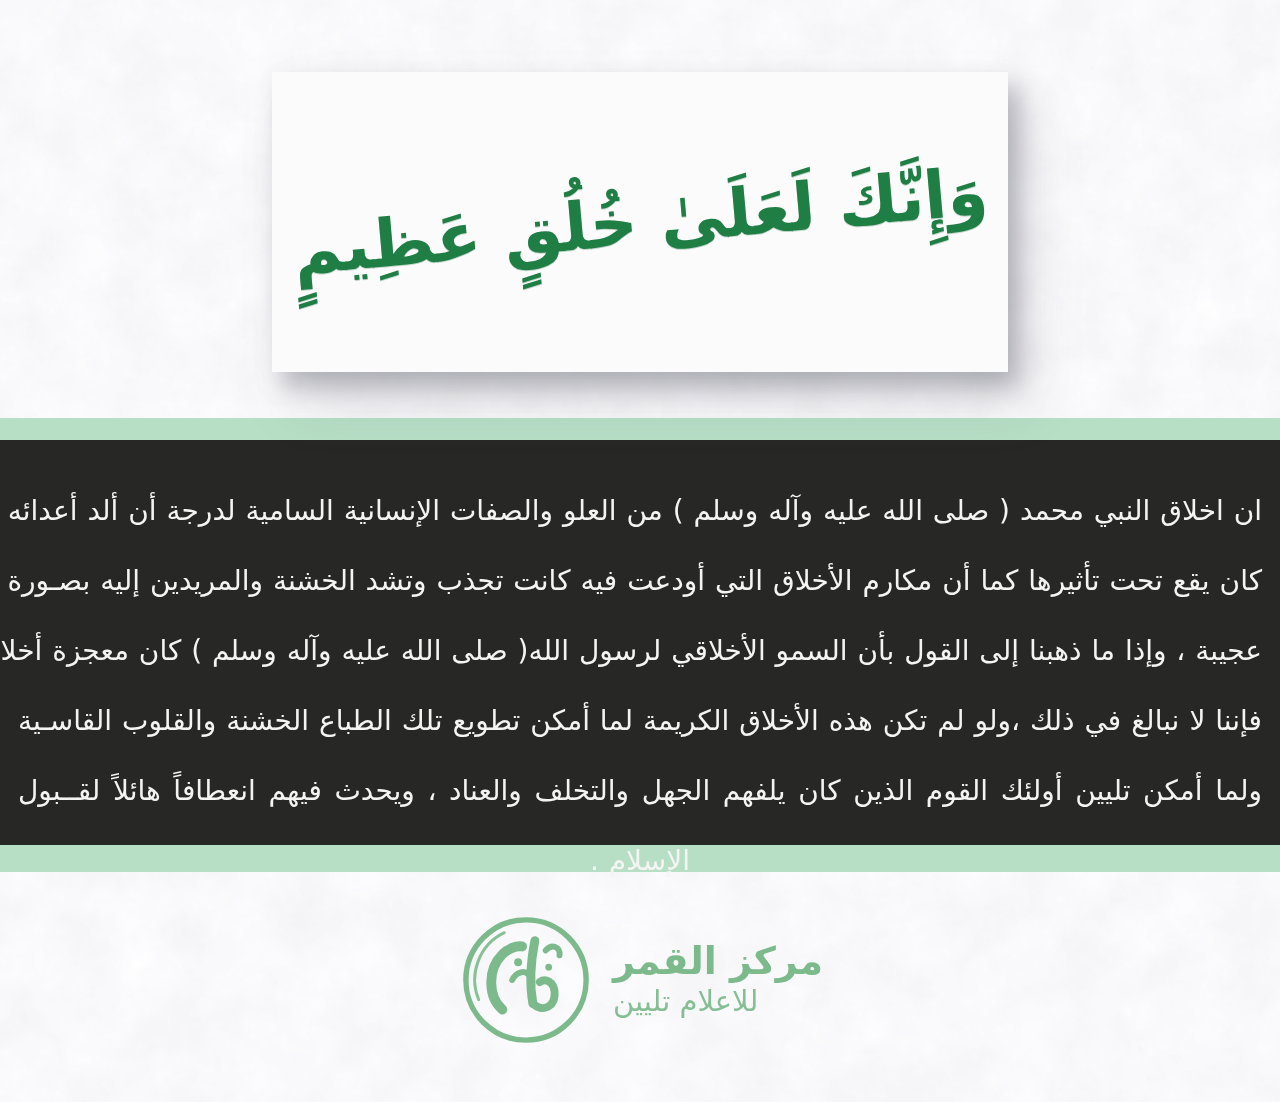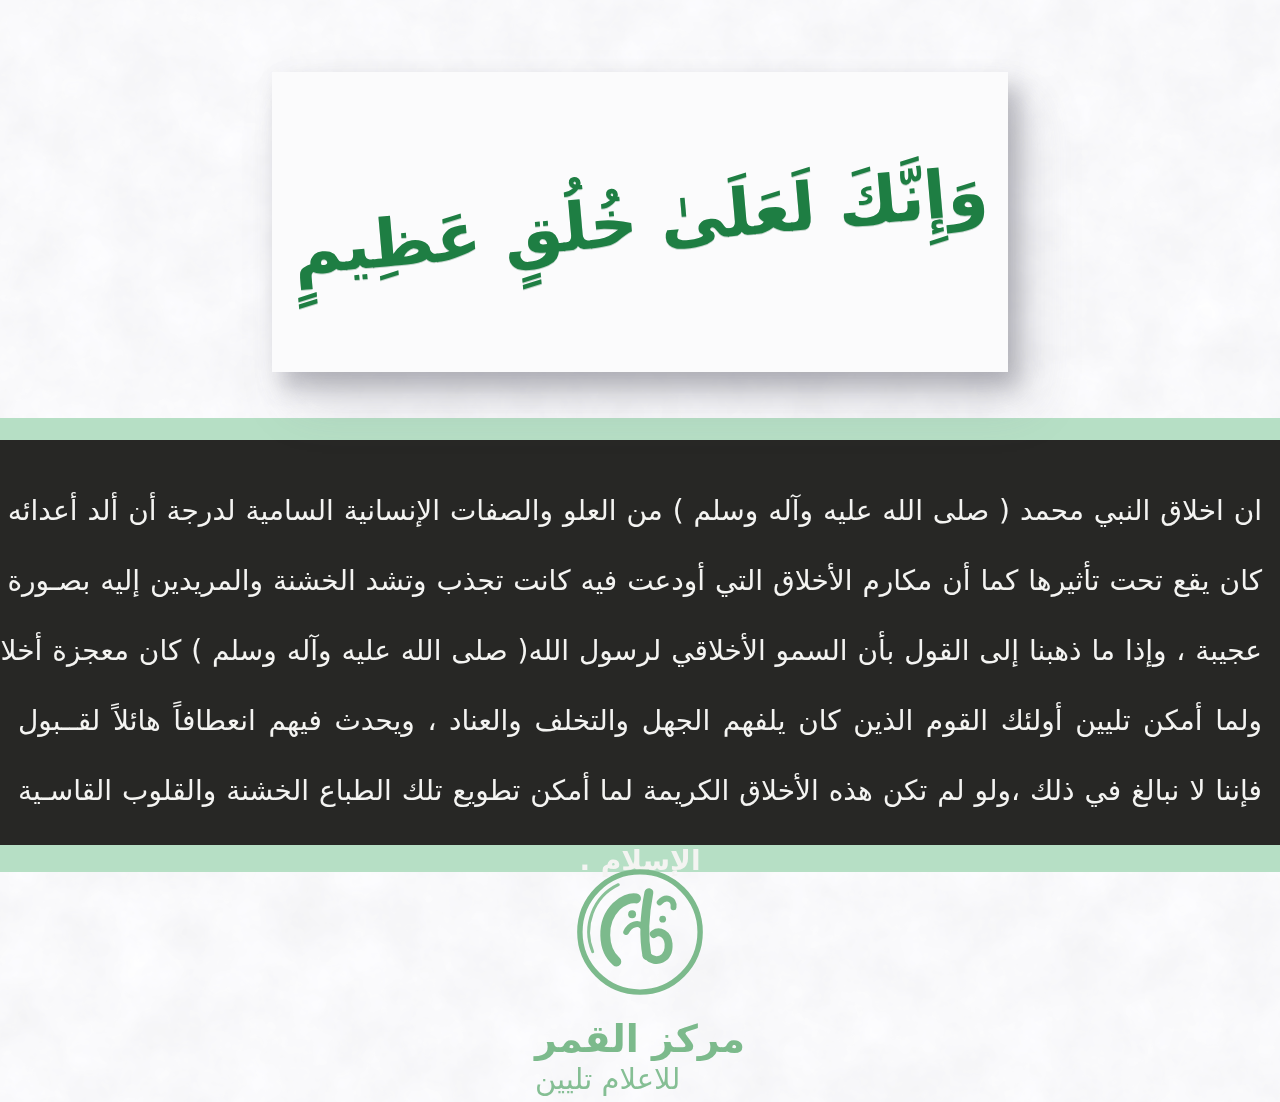--- a/index.html
+++ b/index.html
@@ -82,29 +82,28 @@
     text-align-last:justify;
     white-space:nowrap;
     letter-spacing:0;
     word-spacing:1px;
     margin-top:35px;
   }
   .article-line:last-child{
     text-align:left;
     text-align-last:center;
     white-space:normal;
-    font-weight:bold;
   }
   
   .footer-logo{
     position:absolute;
     left:0; top:905px;
     width:1280px; height:150px;
     display:flex;
-    flex-direction:column;
+    flex-direction:row;
     align-items:center;
     justify-content:center;
     gap:18px;
     z-index:1;
     direction:ltr;
   }
   .emblem{
     width:138px; height:138px;
     flex:0 0 auto;
   }
@@ -167,22 +166,22 @@
     <div class="verse">وَإِنَّكَ لَعَلَىٰ خُلُقٍ عَظِيمٍ</div>
   </div>
 
   <div class="bar top"></div>
   <div class="bar bottom"></div>
 
   <section class="article-panel">
     <p class="article-line">ان اخلاق النبي محمد ( صلى الله عليه وآله وسلم ) من العلو والصفات الإنسانية السامية لدرجة أن ألد أعدائه</p>
       <p class="article-line">كان يقع تحت تأثيرها كما أن مكارم الأخلاق التي أودعت فيه كانت تجذب وتشد الخشنة والمريدين إليه بصـورة</p>
       <p class="article-line">عجيبة ، وإذا ما ذهبنا إلى القول بأن السمو الأخلاقي لرسول الله( صلى الله عليه وآله وسلم ) كان معجزة أخلاقية</p>
+      <p class="article-line">فإننا لا نبالغ في ذلك ،ولو لم تكن هذه الأخلاق الكريمة لما أمكن تطويع تلك الطباع الخشنة والقلوب القاسـية</p>
       <p class="article-line">ولما أمكن تليين أولئك القوم الذين كان يلفهم الجهل والتخلف والعناد ، ويحدث فيهم انعطافاً هائلاً لقــبول</p>
-      <p class="article-line">فإننا لا نبالغ في ذلك ،ولو لم تكن هذه الأخلاق الكريمة لما أمكن تطويع تلك الطباع الخشنة والقلوب القاسـية</p>
       <p class="article-line">الإسلام .</p>
   </section>
 
   <footer class="footer-logo">
     <svg class="emblem" viewBox="0 0 140 140" aria-hidden="true">
       <g fill="none" stroke="#7cba8c" stroke-linecap="round">
 
         <circle cx="70" cy="70" r="61" stroke-width="5.5"></circle>
         <path d="M 22 90 A 53 53 0 0 1 48 22" stroke-width="3" opacity="0.9"></path>
 

